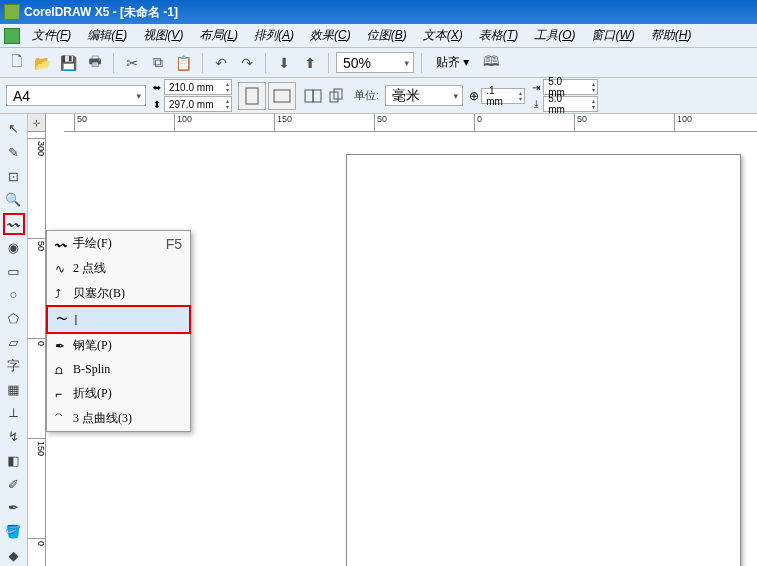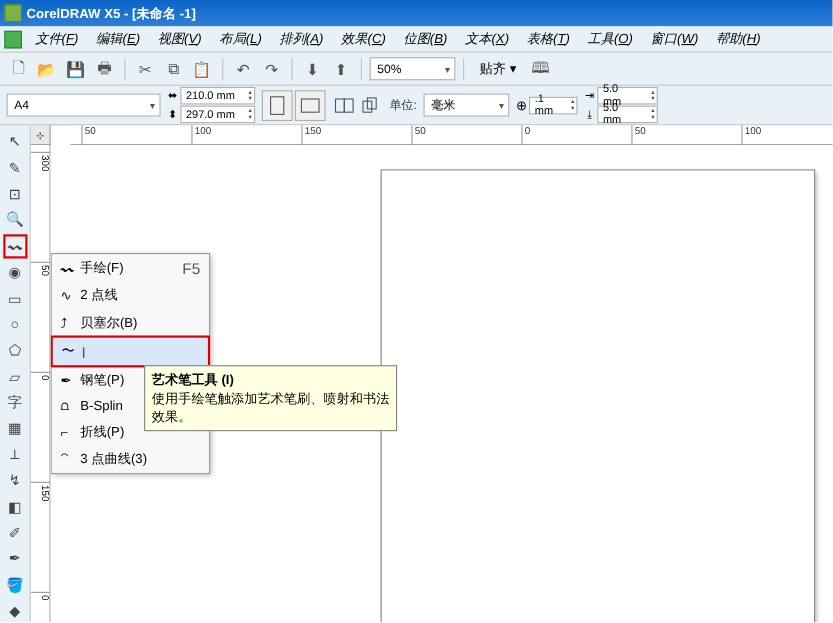--- a/index.html
+++ b/index.html
@@ -6,21 +6,21 @@
 body { font-family: "Microsoft YaHei", SimSun, sans-serif; font-size: 12px; background: #fff; width: 757px; height: 566px; overflow: hidden; }
 .titlebar { background: linear-gradient(#0a64c8, #2d7fd8); color: #fff; height: 24px; display: flex; align-items: center; padding: 0 4px; }
 .titlebar-icon { width: 16px; height: 16px; background: #7cb342; margin-right: 4px; border: 1px solid #5a8230; }
 .titlebar-text { font-weight: bold; }
 .menubar { background: #e8f0f8; border-bottom: 1px solid #c0c0c0; height: 24px; display: flex; align-items: center; padding: 0 4px; }
 .menubar-item { padding: 3px 8px; cursor: default; font-style: italic; }
 .menubar-item .u { text-decoration: underline; }
 .toolbar1 { background: #e8f0f8; border-bottom: 1px solid #c0c0c0; height: 30px; display: flex; align-items: center; padding: 0 6px; gap: 4px; }
 .tb-btn { width: 22px; height: 22px; border: 1px solid transparent; display: flex; align-items: center; justify-content: center; font-size: 14px; color: #555; }
 .sep { width: 1px; height: 20px; background: #c0c0c0; margin: 0 3px; }
-.dropdown { height: 21px; border: 1px solid #adadad; background: #fff; padding: 0 18px 0 6px; display: flex; align-items: center; position: relative; font-size: 11px; }
+.dropdown { height: 21px; border: 1px solid #adadad; background: #fff; padding: 0 18px 0 6px; display: flex; align-items: center; position: relative; font-size: 14px; }
 .dropdown::after { content: "▾"; position: absolute; right: 4px; font-size: 9px; color: #555; }
 .props { background: #e8f0f8; border-bottom: 1px solid #c0c0c0; height: 36px; display: flex; align-items: center; padding: 0 6px; gap: 6px; }
 .props .label { font-size: 11px; color: #333; }
 .spinner-pair { display: flex; flex-direction: column; gap: 1px; }
 .spinner { height: 16px; border: 1px solid #adadad; background: #fff; padding: 0 16px 0 4px; font-size: 10px; display: flex; align-items: center; position: relative; width: 68px; }
 .spinner-icon { width: 12px; font-size: 10px; text-align: center; padding-right: 2px; }
 .spinner::after { content: "▴\A▾"; white-space: pre; position: absolute; right: 2px; font-size: 6px; line-height: 6px; color: #555; }
 .icon-btn { width: 28px; height: 28px; border: 1px solid #adadad; display: flex; align-items: center; justify-content: center; background: #f0f0f0; }
 .icon-btn.flat { border: 1px solid transparent; background: transparent; width: 22px; height: 22px; }
 .workspace { display: flex; height: calc(566px - 24px - 24px - 30px - 36px); position: relative; }
@@ -31,21 +31,21 @@
 .ruler-h .tick { position: absolute; top: 0; border-left: 1px solid #999; height: 18px; padding-left: 2px; }
 .ruler-v { width: 18px; background: #fff; border-right: 1px solid #999; position: relative; font-size: 9px; }
 .ruler-v .tick { position: absolute; left: 0; border-top: 1px solid #999; width: 18px; writing-mode: vertical-rl; padding-top: 2px; }
 .ruler-corner { width: 18px; height: 18px; background: #e8e8e8; border-right: 1px solid #999; border-bottom: 1px solid #999; display:flex; align-items:center; justify-content:center; font-size:9px;}
 .canvas-area { flex: 1; position: relative; background: #fff; overflow: hidden; }
 .canvas-content { position: absolute; left: 0; top: 0; right: 0; bottom: 0; }
 .page { position: absolute; border: 1px solid #888; box-shadow: 2px 2px 4px rgba(0,0,0,0.3); background: #fff; }
 .flyout { position: absolute; background: #f8f8f8; border: 1px solid #999; box-shadow: 2px 2px 5px rgba(0,0,0,0.3); width: 145px; }
 .flyout-item { padding: 4px 8px; display: flex; align-items: center; font-size: 12px; cursor: default; }
 .flyout-item .icon { width: 18px; font-size: 12px; }
-.flyout-item .lbl { flex: 1; }
+.flyout-item .lbl { flex: 1; font-family: Liberation Serif, serif; }
 .flyout-item .key { font-size: 14px; color: #555; }
 .flyout-item.sel { background: #d8e8f8; border: 2px solid #d00; margin: -1px; }
 .tooltip { position: absolute; background: #ffffe1; border: 1px solid #808080; padding: 4px 6px; font-size: 12px; max-width: 230px; line-height: 1.4; }
 .tooltip .ttl { font-weight: bold; }
 svg { display: block; }
 </style>
 </head>
 <body>
 
 <div class="titlebar">
@@ -245,21 +245,17 @@
               <div class="flyout-item">
                 <span class="icon">⌐</span>
                 <span class="lbl">折线(P)</span>
               </div>
               <div class="flyout-item">
                 <span class="icon">⁀</span>
                 <span class="lbl">3 点曲线(3)</span>
               </div>
             </div>
 
-          <div class="tooltip" style="left:85px;top:200px">
-            <div class="ttl">艺术笔工具 (I)</div>
-            <div>使用手绘笔触添加艺术笔刷、喷射和书法效果。</div>
-          </div>
         </div>
       </div>
     </div>
   </div>
 </div>
 
 </body></html>

